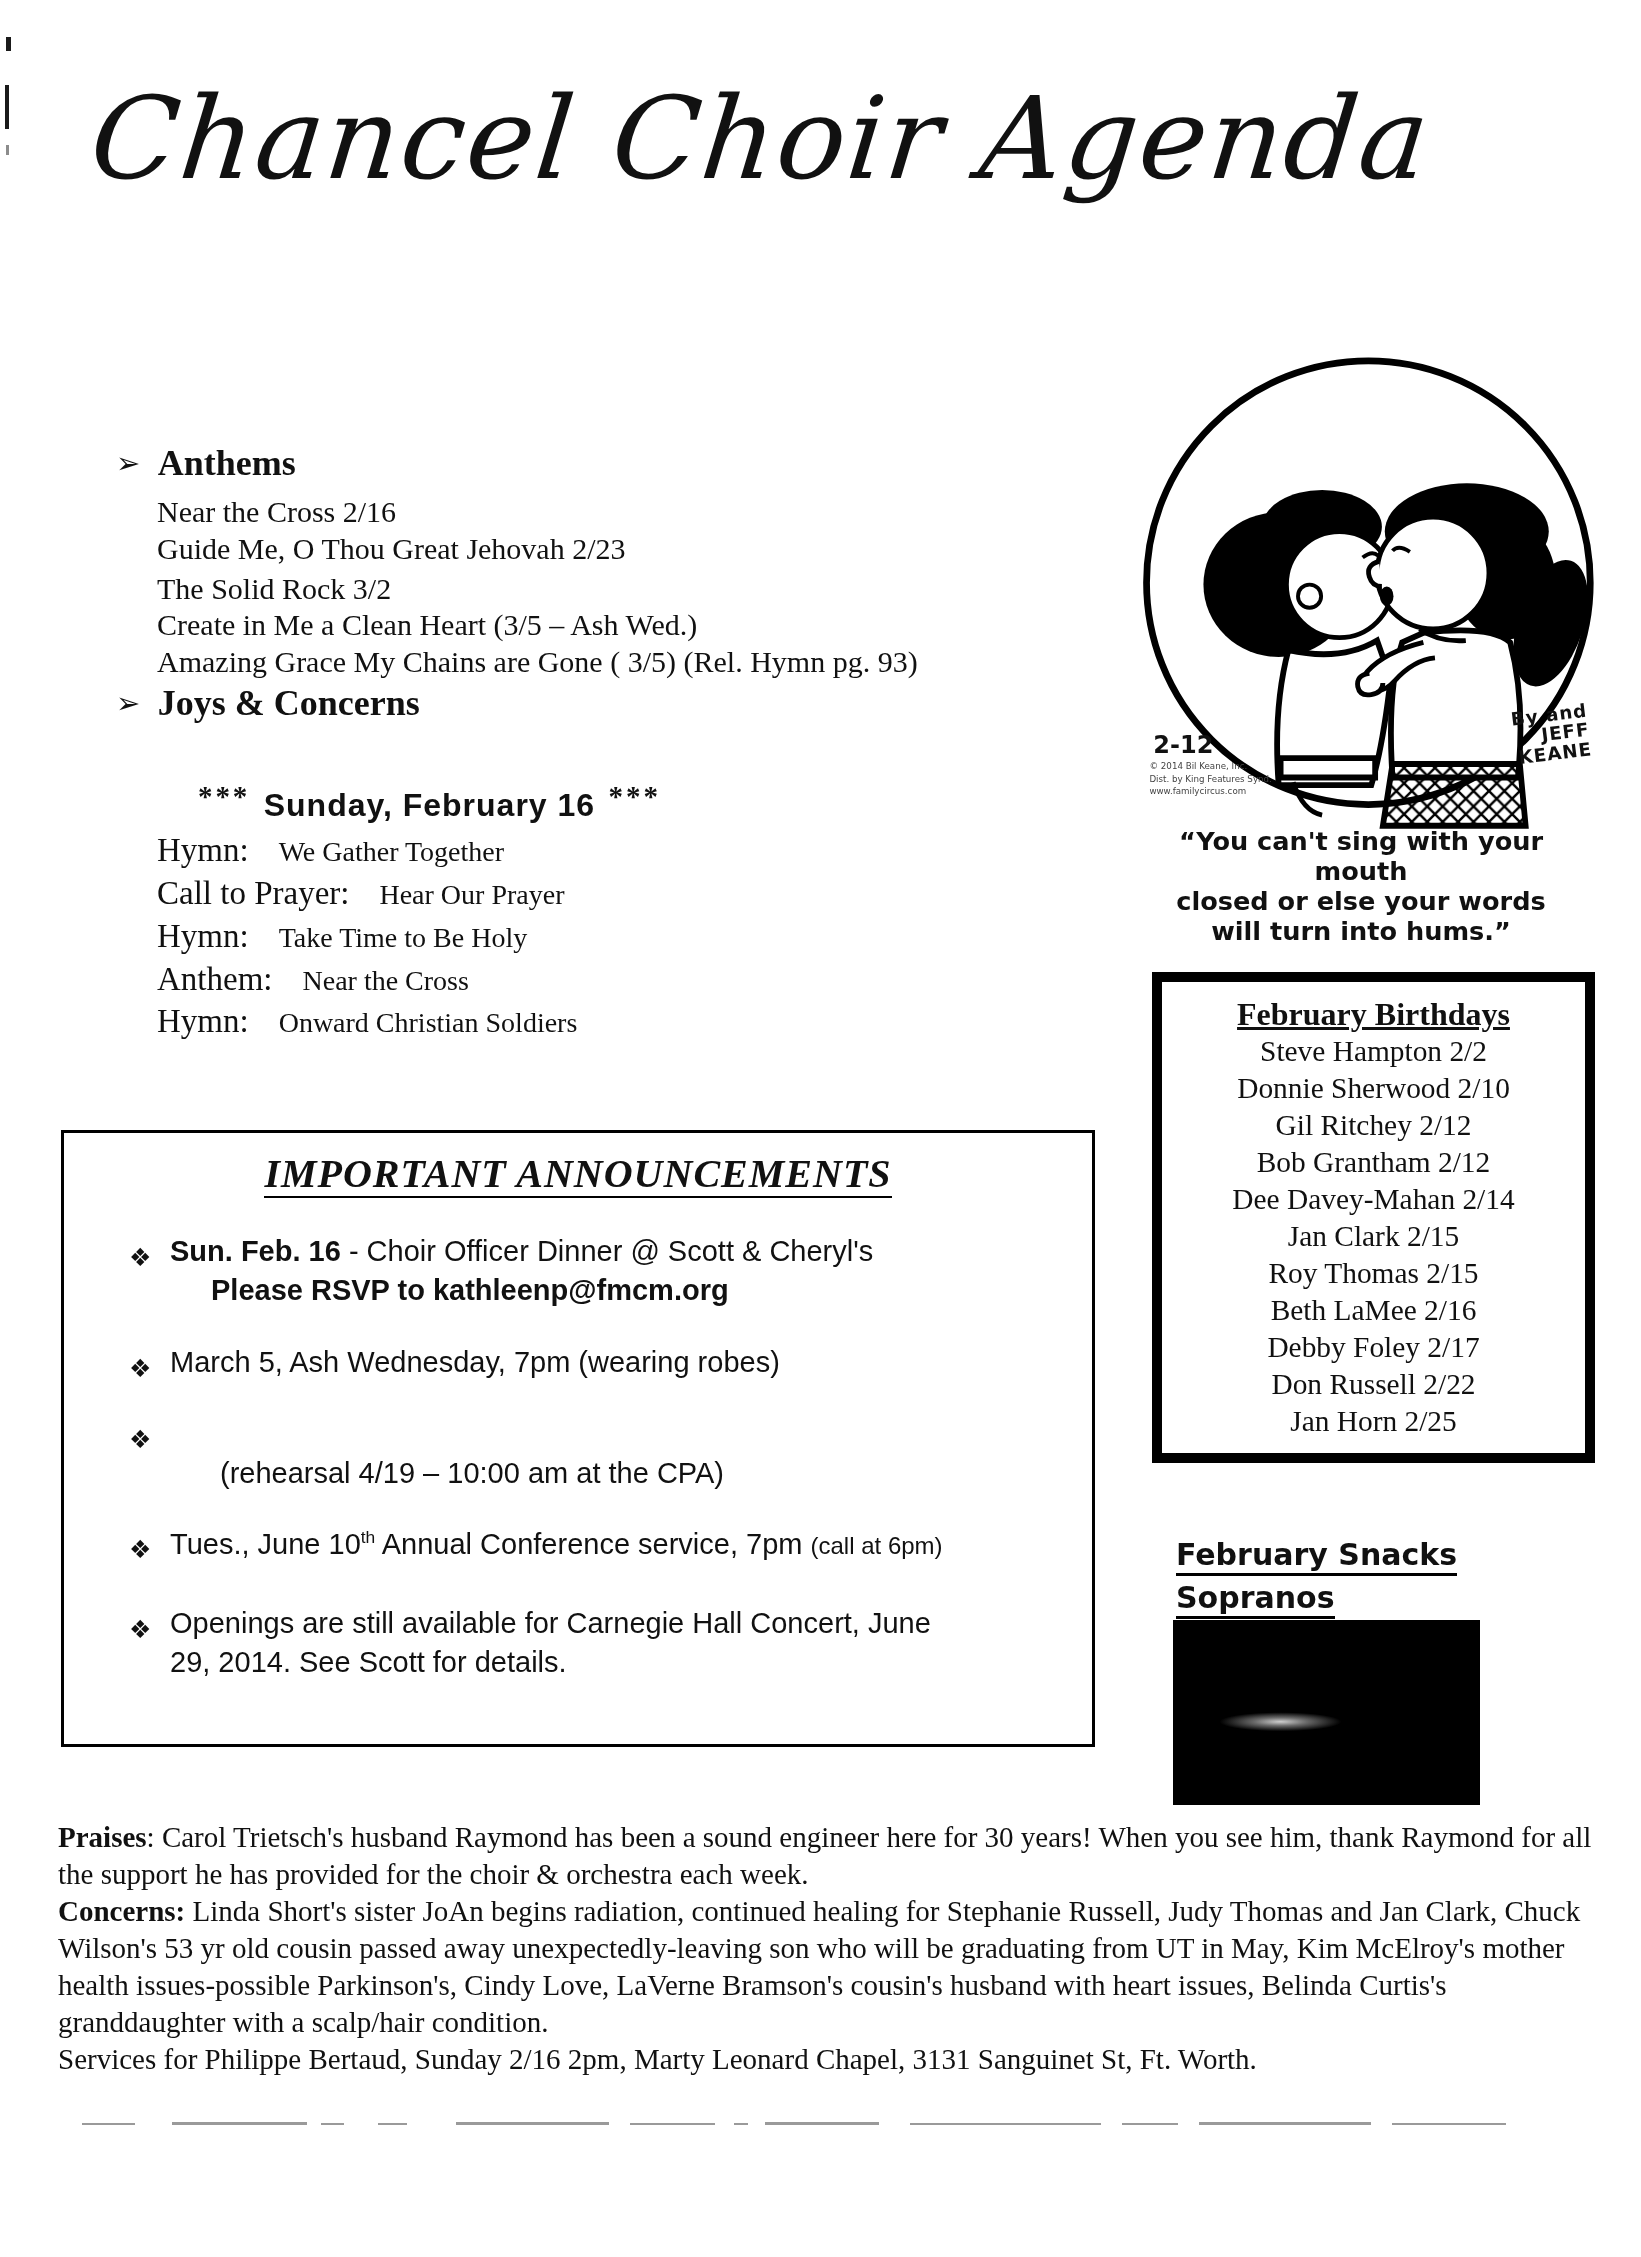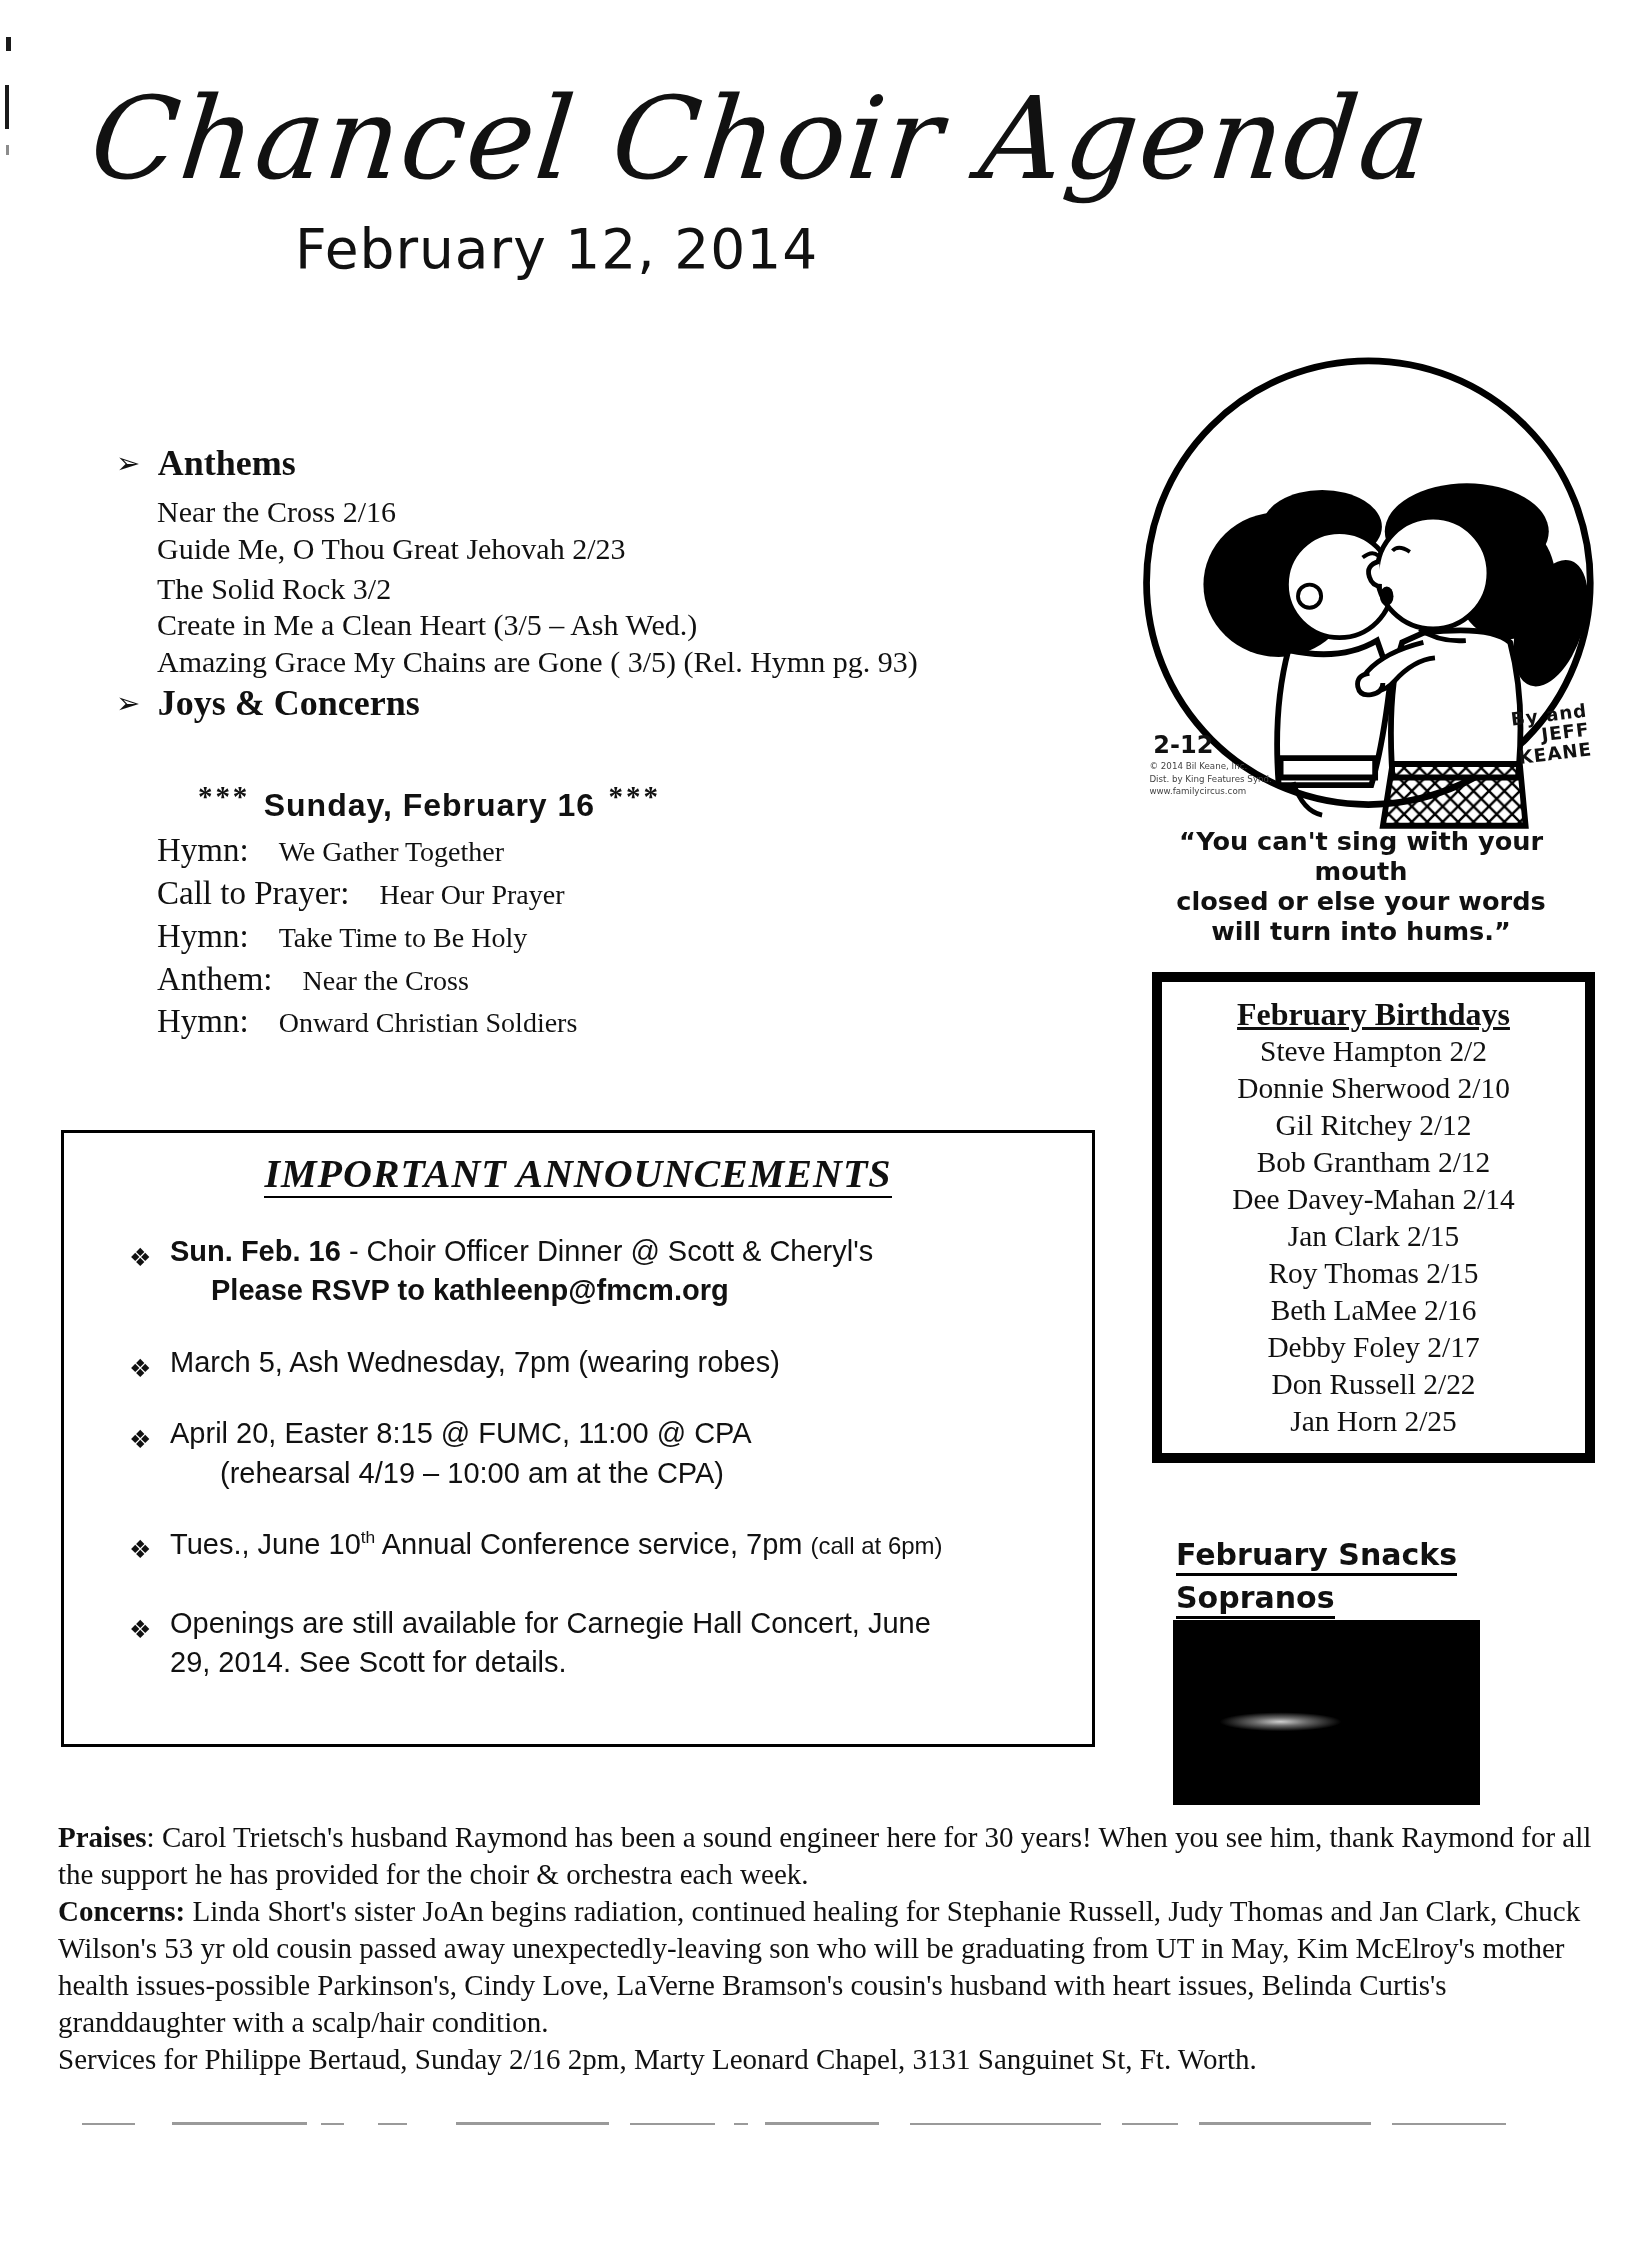--- a/index.html
+++ b/index.html
@@ -69,21 +69,20 @@
 <body>
 
 <div class="page">
 
   <div class="abs artifact" style="left:5.8px;top:37px;width:4.8px;height:13.5px;"></div>
   <div class="abs artifact" style="left:4.8px;top:85px;width:3.9px;height:44px;"></div>
   <div class="abs artifact" style="left:5.8px;top:145px;width:2.9px;height:9.7px;opacity:.5;"></div>
 
   <div class="abs script-title" style="left:92px;top:72px;">Chancel Choir Agenda</div>
 
-  <div class="abs date-line" style="left:295px;top:217px;">February 12, 2014</div>
 
   <div class="abs" style="left:116px;top:442px;">
     <span class="sec-bullet">➢</span><span class="sec-head">Anthems</span>
   </div>
   <div class="abs plain-item" style="left:157px;top:495px;">Near the Cross  2/16</div>
   <div class="abs plain-item" style="left:157px;top:532px;">Guide Me, O Thou Great Jehovah  2/23</div>
   <div class="abs plain-item" style="left:157px;top:572px;">The Solid Rock  3/2</div>
   <div class="abs plain-item" style="left:157px;top:608px;">Create in Me a Clean Heart  (3/5 – Ash Wed.)</div>
   <div class="abs plain-item" style="left:157px;top:645px;">Amazing Grace My Chains are Gone ( 3/5) (Rel. Hymn pg. 93)</div>
 
@@ -119,21 +118,20 @@
     <div class="abs ann-item ann-bullet" style="left:65px;top:110px;">❖</div>
     <div class="abs ann-item" style="left:106px;top:102px;">
       <span class="bold">Sun. Feb. 16</span><span> - Choir Officer Dinner @ Scott &amp; Cheryl's</span>
     </div>
     <div class="abs ann-item bold" style="left:147px;top:141px;">Please RSVP to kathleenp@fmcm.org</div>
 
     <div class="abs ann-item ann-bullet" style="left:65px;top:221px;">❖</div>
     <div class="abs ann-item" style="left:106px;top:213px;">March 5, Ash Wednesday, 7pm (wearing robes)</div>
 
     <div class="abs ann-item ann-bullet" style="left:65px;top:292px;">❖</div>
-    <div class="abs ann-item" style="left:106px;top:284px;">April 20, Easter  8:15 @ FUMC, 11:00 @ CPA</div>
     <div class="abs ann-item" style="left:156px;top:324px;">(rehearsal  4/19 – 10:00 am at the CPA)</div>
 
     <div class="abs ann-item ann-bullet" style="left:65px;top:402px;">❖</div>
     <div class="abs ann-item" style="left:106px;top:394px;">
       <span>Tues., June 10</span><span class="sup">th</span><span>  Annual Conference service, 7pm </span><span class="small-paren">(call at 6pm)</span>
     </div>
 
     <div class="abs ann-item ann-bullet" style="left:65px;top:482px;">❖</div>
     <div class="abs ann-item" style="left:106px;top:474px;">Openings are still available  for Carnegie Hall Concert, June</div>
     <div class="abs ann-item" style="left:106px;top:513px;">29, 2014.    See Scott for details.</div>

